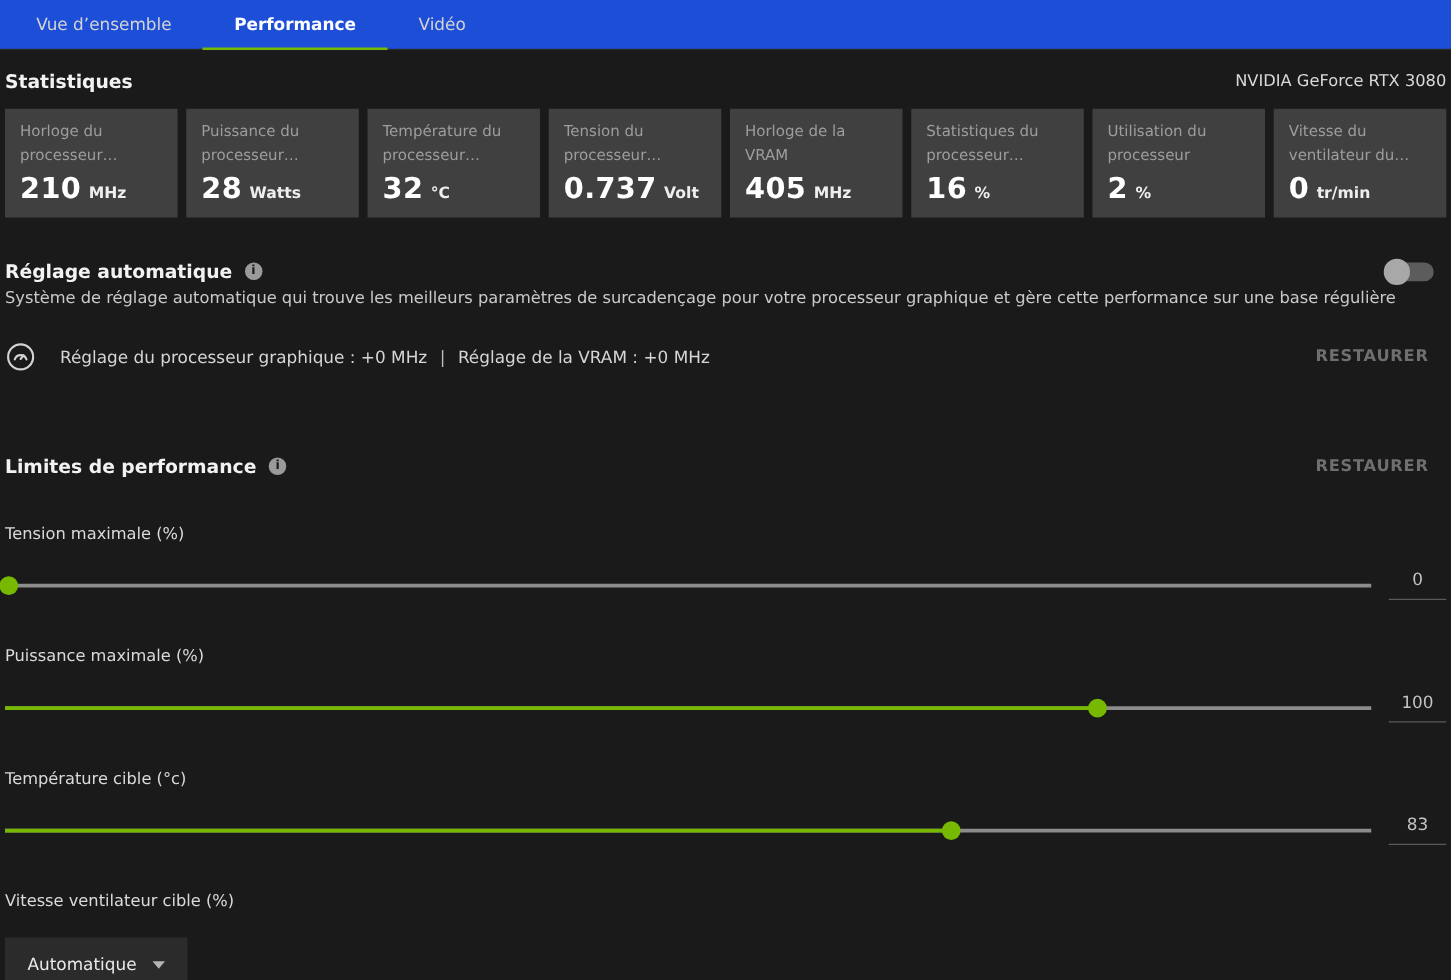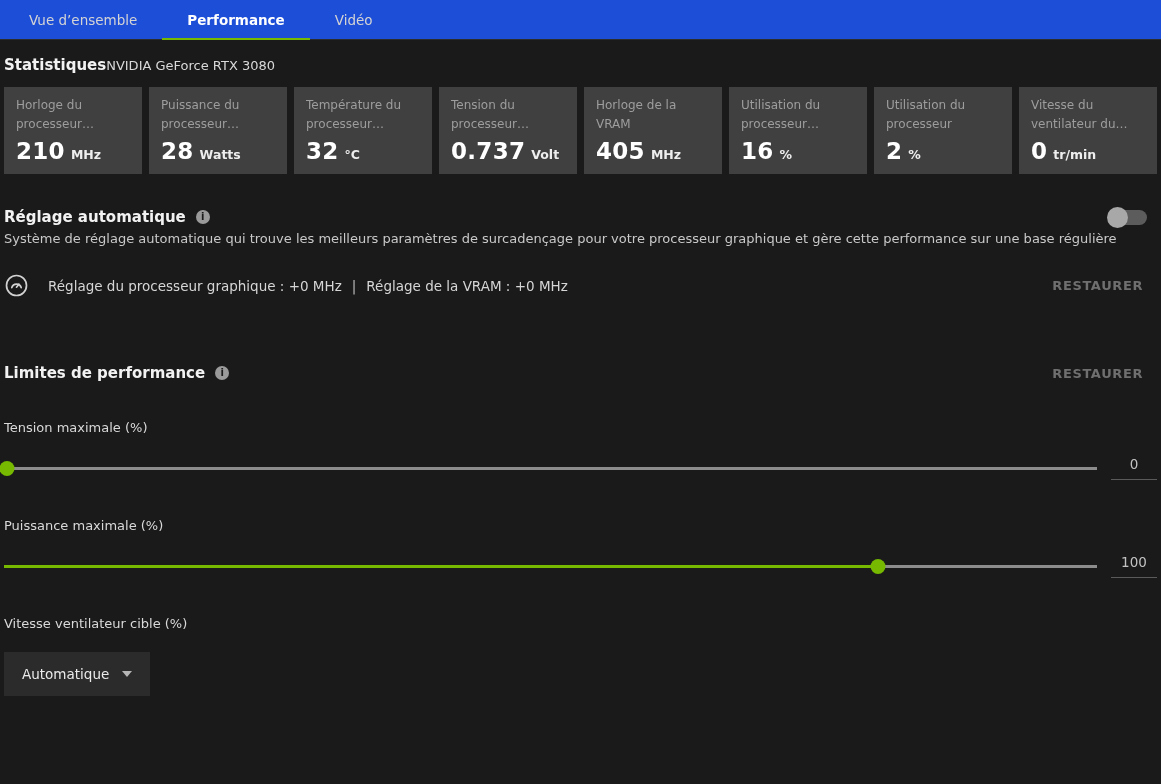--- a/index.html
+++ b/index.html
@@ -24,21 +24,21 @@
   .tab.active { color:#ffffff; font-weight:bold; }
   .tab.active::after {
     content:""; position:absolute; left:0; right:0; bottom:-1px;
     height:2px; background:#76b900;
   }
 
   
   .content { padding:0 4px; }
 
   .section-head {
-    display:flex; align-items:center; 
+    display:flex; align-items:center; justify-content:space-between;
     margin-top:16px;
   }
   .h1 { font-size:15px; font-weight:bold; color:#f2f2f2; }
   .gpu-name { font-size:13px; color:#d9d9d9; }
 
   
   .cards { display:flex; gap:7px; margin-top:13px; }
   .card {
     flex:1 1 0; height:87px; background:#404040;
     padding:9px 12px 10px 12px;
@@ -169,21 +169,21 @@
       </div>
     </div>
     <div class="card">
       <div class="card-label">Horloge de la VRAM</div>
       <div class="card-value-row">
         <span class="card-value">405</span>
         <span class="card-unit">MHz</span>
       </div>
     </div>
     <div class="card">
-      <div class="card-label">Utilisation du processeur…</div>
+      <div class="card-label">Statistiques du processeur…</div>
       <div class="card-value-row">
         <span class="card-value">16</span>
         <span class="card-unit">%</span>
       </div>
     </div>
     <div class="card">
       <div class="card-label">Utilisation du processeur</div>
       <div class="card-value-row">
         <span class="card-value">2</span>
         <span class="card-unit">%</span>
@@ -250,20 +250,31 @@
       <div class="slider-row">
         <div class="slider-track">
           <div class="slider-rail"></div>
           <div class="slider-fill" style="width: 80%;"></div>
           <div class="slider-handle" style="left: 80%;"></div>
         </div>
         <div class="slider-value">100</div>
       </div>
     </div>
 
+    <div class="slider-group">
+      <div class="slider-label">Température cible (°c)</div>
+      <div class="slider-row">
+        <div class="slider-track">
+          <div class="slider-rail"></div>
+          <div class="slider-fill" style="width: 69.3%;"></div>
+          <div class="slider-handle" style="left: 69.3%;"></div>
+        </div>
+        <div class="slider-value">83</div>
+      </div>
+    </div>
 
     <div class="fan-group">
       <div class="slider-label">Vitesse ventilateur cible (%)</div>
       <button class="dropdown">
         <span class="dropdown-label">Automatique</span>
         <span class="caret"></span>
       </button>
     </div>
   </section>
 

